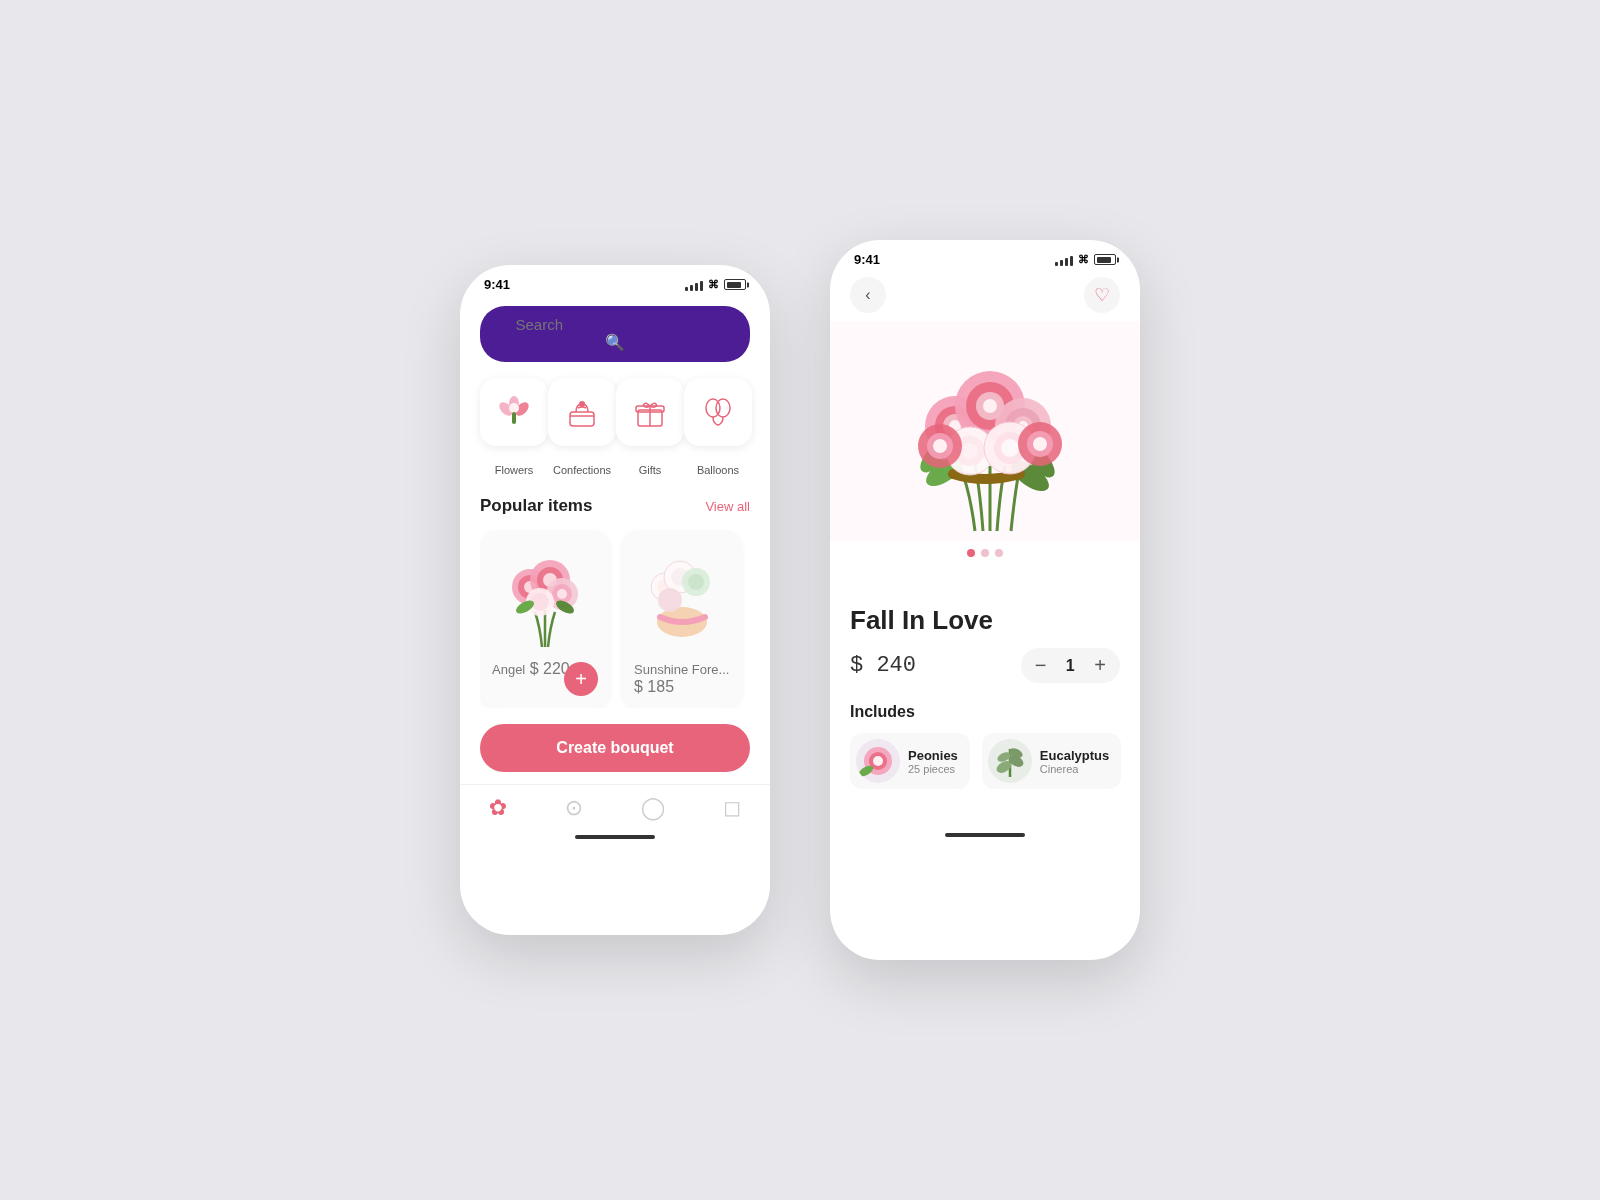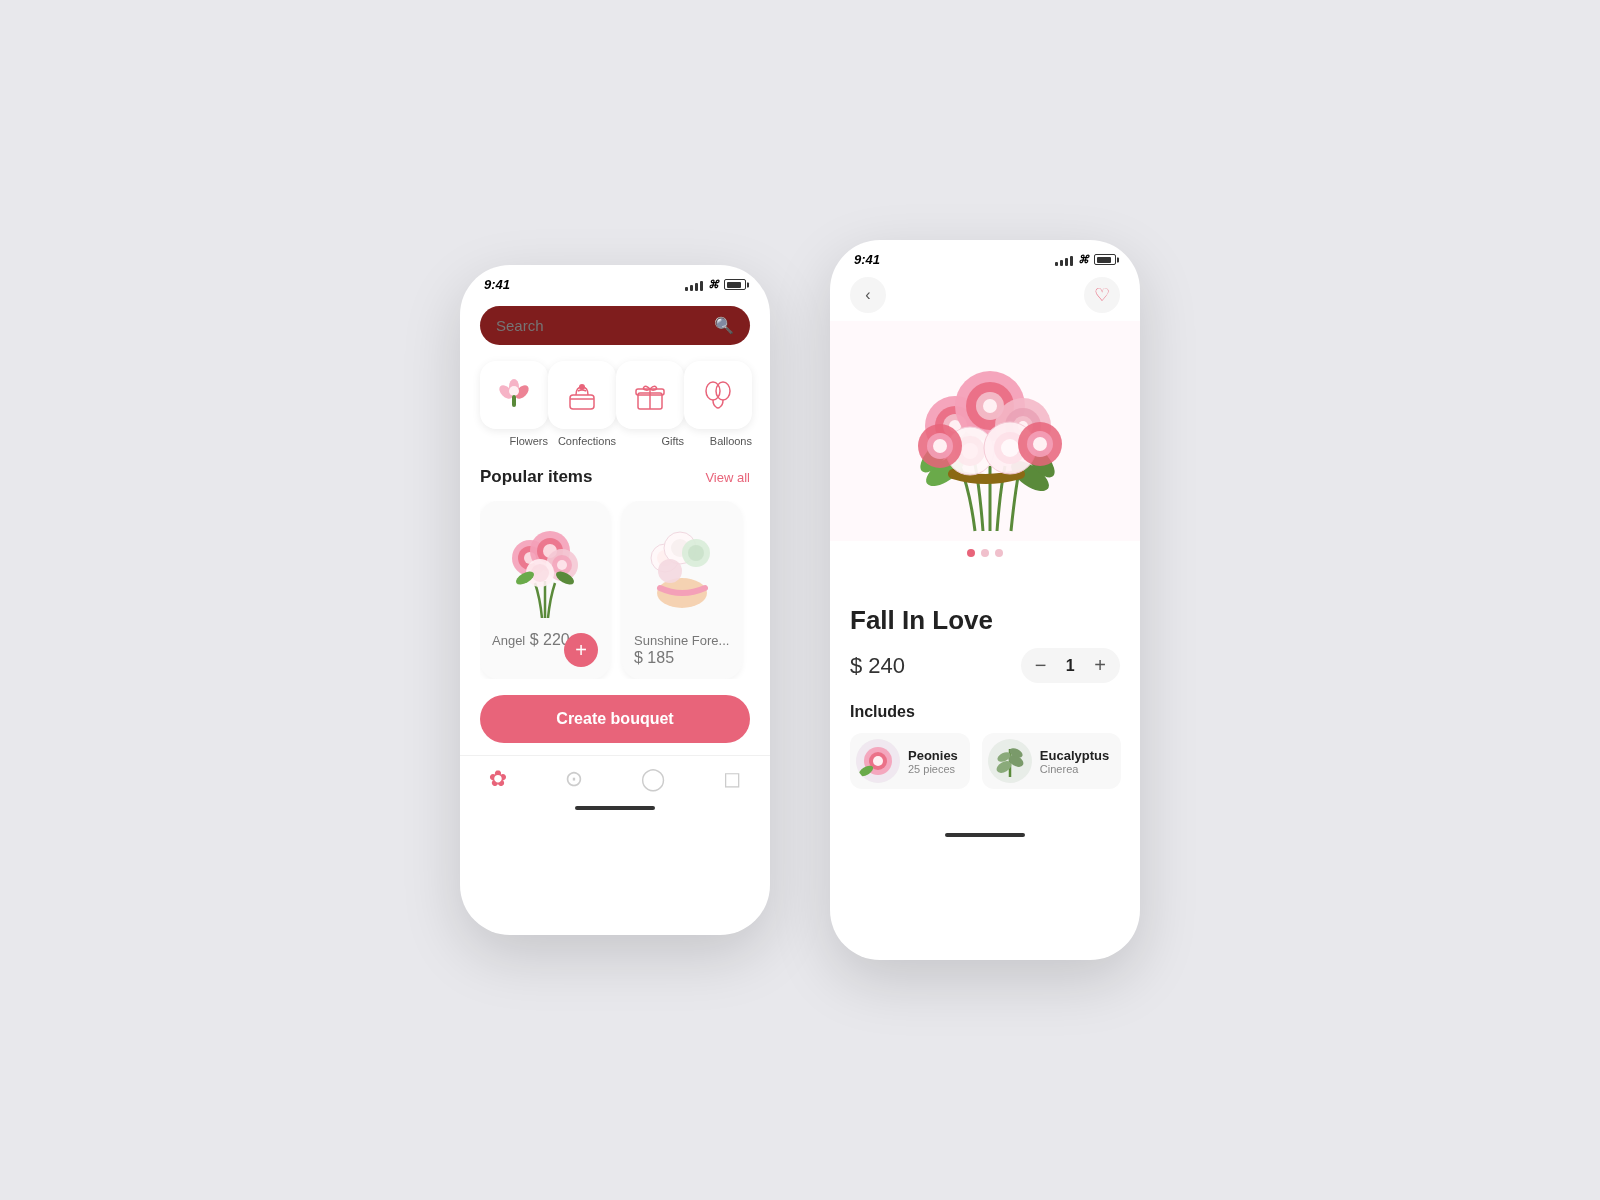--- a/index.html
+++ b/index.html
@@ -30,21 +30,20 @@
     .phone-1 { width: 310px; height: 670px; }
     .phone-2 { width: 310px; height: 720px; }
 
     
     .status-bar {
       display: flex;
       justify-content: space-between;
       padding: 12px 24px 6px;
       font-size: 13px;
       font-weight: 600;
-      font-style: italic;
     }
     .status-icons {
       display: flex;
       gap: 5px;
       align-items: center;
     }
     .signal-bars {
       display: flex;
       gap: 2px;
       align-items: flex-end;
@@ -81,48 +80,49 @@
       height: 100%;
       width: 85%;
       border-radius: 1px;
     }
 
     
     .phone-content { padding: 0 20px; }
 
     
     .search-bar {
-      background: #7f1d1d;
+      background: #4c1d95;
       border-radius: 25px;
       display: flex;
       align-items: center;
       padding: 10px 16px;
       margin: 8px 0 16px;
+      flex-direction: column;
     }
     .search-bar input {
       border: none;
       background: transparent;
       outline: none;
       flex: 1;
       font-size: 15px;
       color: #aaa;
     }
     .search-icon { color: #e8647a; font-size: 16px; }
 
     
     .categories {
       display: flex;
       justify-content: space-between;
       margin-bottom: 20px;
     }
     .category-item {
       display: flex;
       flex-direction: column;
-      align-items: flex-end;
-      gap: 6px;
+      align-items: center;
+      gap: 18px;
     }
     .category-icon-box {
       width: 68px; height: 68px;
       background: #fff;
       border-radius: 16px;
       box-shadow: 0 2px 8px rgba(0,0,0,0.08);
       display: flex;
       align-items: center;
       justify-content: center;
       font-size: 28px;
@@ -265,21 +265,21 @@
       color: #222;
       margin-bottom: 12px;
       margin-top: 32px;
     }
     .price-qty-row {
       display: flex;
       justify-content: space-between;
       align-items: center;
       margin-bottom: 20px;
     }
-    .detail-price { font-size: 22px; color: #333; font-weight: 500; }
+    .detail-price { font-size: 22px; color: #333; font-weight: 500; font-family: Liberation Mono, monospace; }
     .qty-control {
       display: flex;
       align-items: center;
       gap: 14px;
       background: #f5f5f5;
       border-radius: 25px;
       padding: 6px 14px;
     }
     .qty-btn { font-size: 20px; color: #555; cursor: pointer; font-weight: 300; }
     .qty-value { font-size: 16px; font-weight: 600; color: #222; min-width: 20px; text-align: center; }

